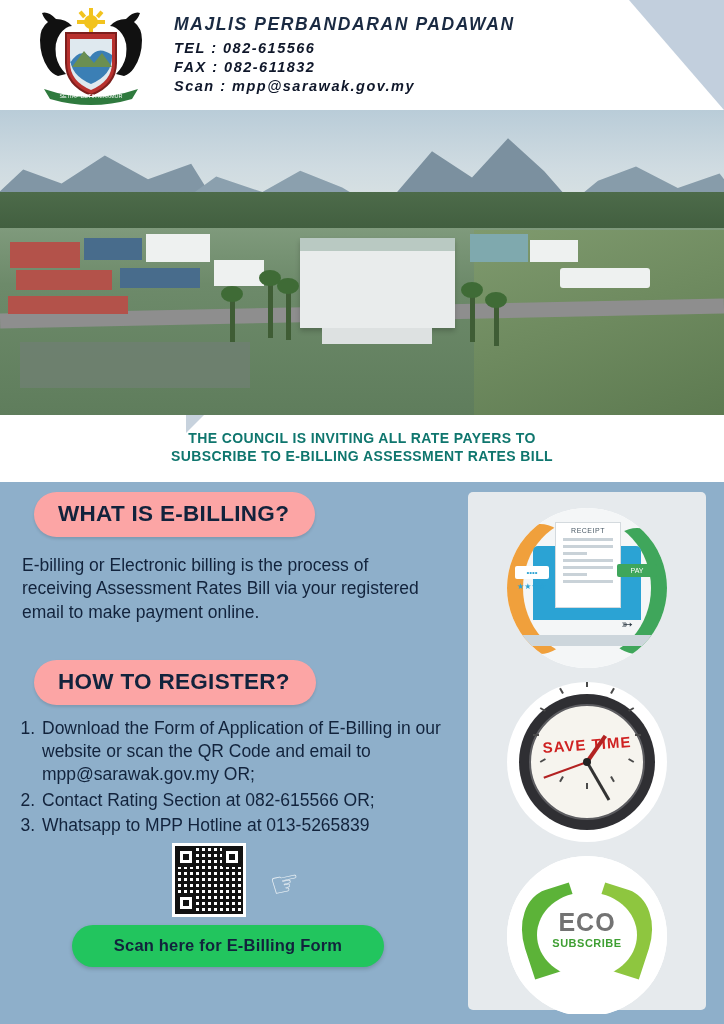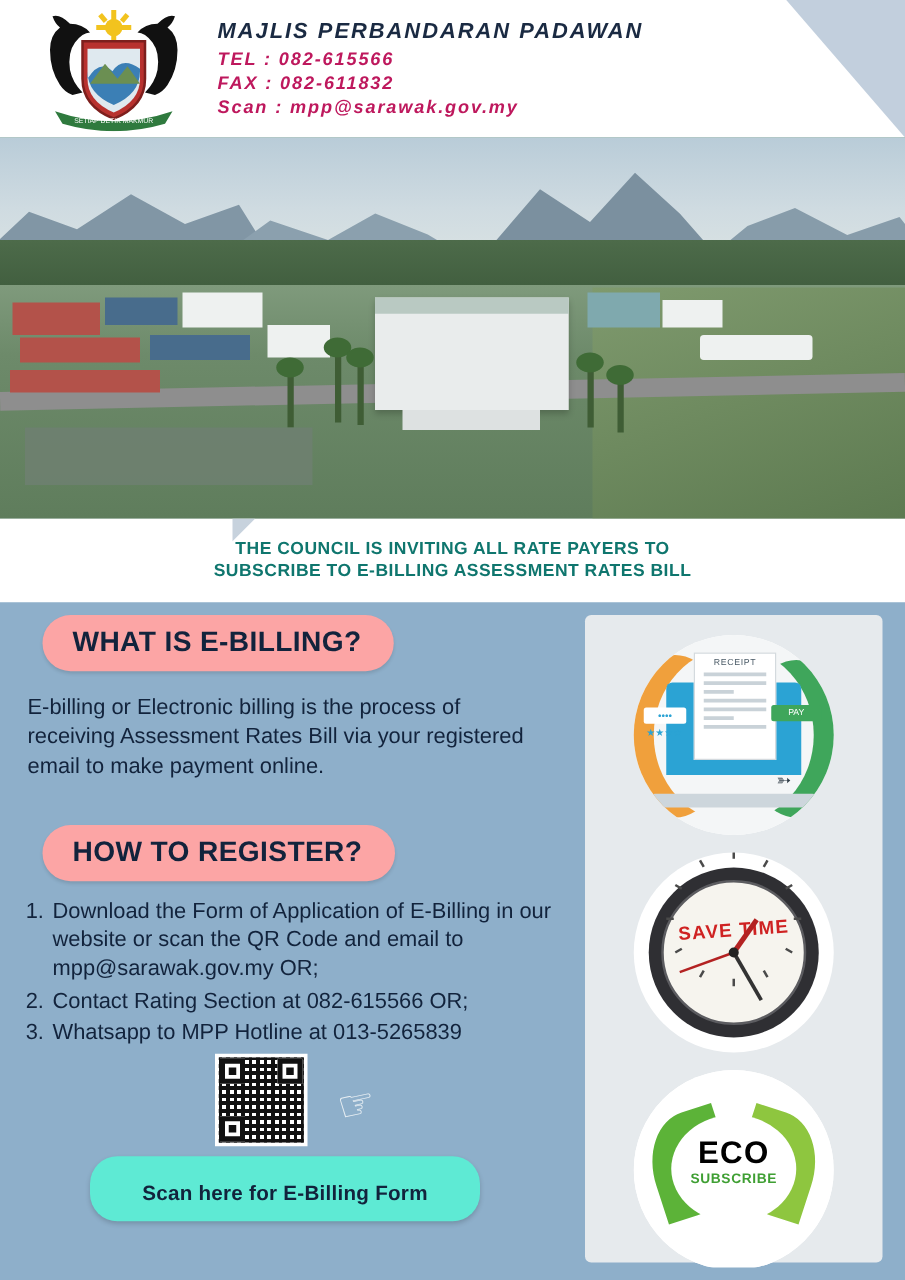--- a/index.html
+++ b/index.html
@@ -48,21 +48,21 @@
     font-size: 17.5px;
     font-weight: bold;
     letter-spacing: 1.6px;
     color: #1a2a42;
     margin-bottom: 4px;
   }
   .contact-line {
     font-size: 14.5px;
     font-weight: bold;
     letter-spacing: 1.5px;
-    color: #be185d;
+    color: #0f172a;
     line-height: 1.32;
   }
 
   
   .photo {
     position: relative;
     height: 305px;
     width: 100%;
     overflow: hidden;
     background: #9ab6a0;
@@ -224,23 +224,23 @@
   .hand {
     position: absolute; left: 250px; top: 20px;
     font-size: 34px; color: #eaf0f4;
     transform: rotate(-12deg);
   }
 
   .scan-btn {
     margin-top: 4px;
     margin-left: 52px;
     width: 312px;
-    background: #5eead4;
+    background: #22c55e;
     border-radius: 22px;
-    padding: 21px 0 12px;
+    padding: 11px 0 12px;
     text-align: center;
     box-shadow: 0 2px 4px rgba(0,0,0,.18);
   }
   .scan-btn span {
     font-size: 16.5px;
     font-weight: bold;
     color: #12233c;
     letter-spacing: .2px;
   }
 
@@ -308,21 +308,21 @@
 
   
   .eco-circle { position: absolute; inset: 0; background: #fff; }
   .leaf-l { position: absolute; left: 14px; top: 34px; width: 62px; height: 82px;
     background: #5cb338; border-radius: 60% 0 60% 0; transform: rotate(-18deg); }
   .leaf-r { position: absolute; right: 14px; top: 34px; width: 62px; height: 82px;
     background: #8ec63f; border-radius: 0 60% 0 60%; transform: rotate(18deg); }
   .eco-core { position: absolute; left: 30px; top: 36px; width: 100px; height: 86px;
     background: #fff; border-radius: 50%; }
   .eco-text { position: absolute; left: 0; right: 0; top: 52px; text-align: center; }
-  .eco-text .e1 { font-size: 25px; font-weight: bold; color: #000000; letter-spacing: 1px; }
+  .eco-text .e1 { font-size: 25px; font-weight: bold; color: #737373; letter-spacing: 1px; }
   .eco-text .e2 { font-size: 11px; font-weight: bold; color: #3f9f33; letter-spacing: .5px; }
 
   .bottom-strip {
     position: absolute; left: 0; right: 0; bottom: 0; height: 10px;
     background: #8eafca;
   }
 </style>
 </head>
 <body>
 

